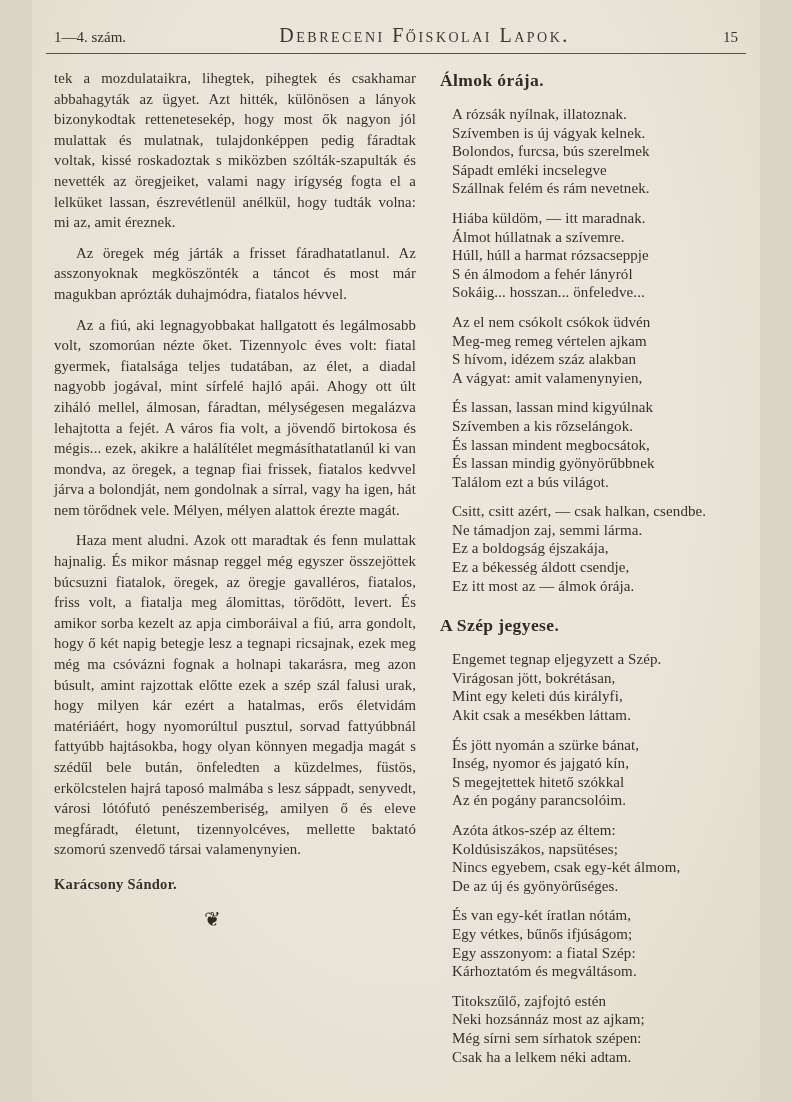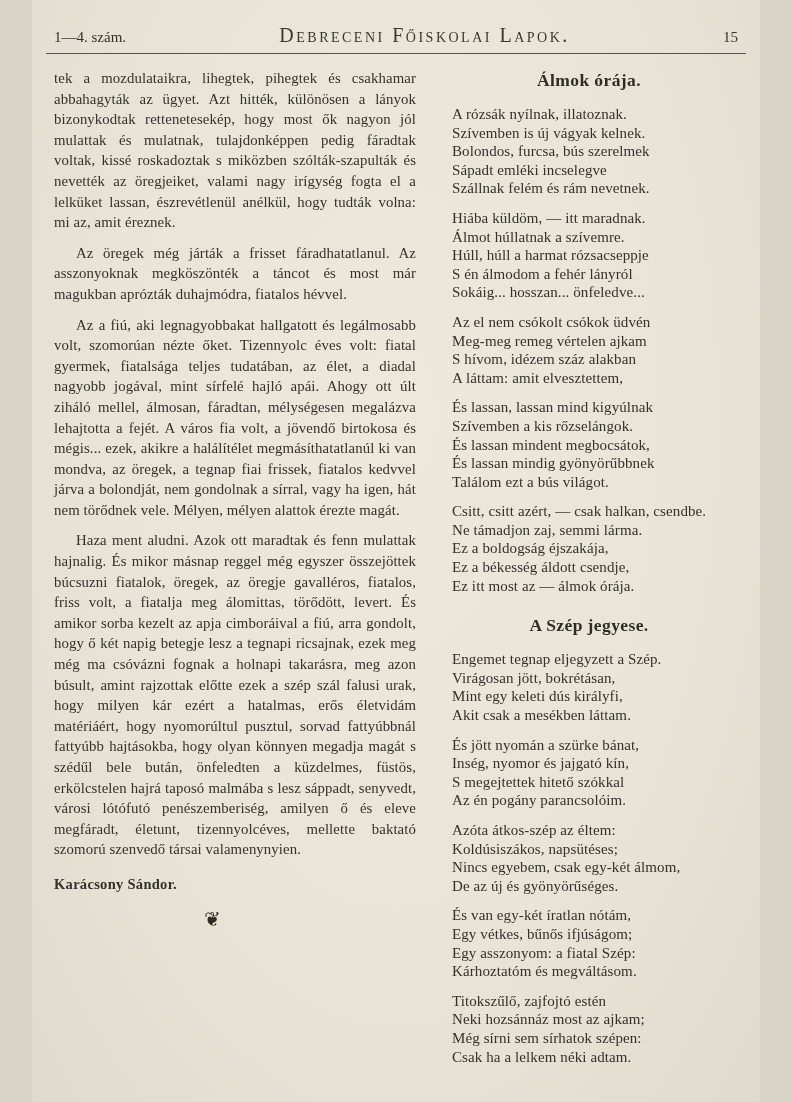--- a/index.html
+++ b/index.html
@@ -85,21 +85,21 @@
     font-size: 20px;
     color: #2d2a23;
     line-height: 1;
   }
   
   .poem + .poem {
     margin-top: 20px;
   }
   .poem-title {
     margin: 0 0 14px 0;
-    text-align: center;
+    text-align: left;
     font-size: 17.5px;
     font-weight: 700;
     letter-spacing: 0.4px;
     color: #2f2c25;
   }
   .stanza {
     margin: 0 0 11px 0;
     padding-left: 12px;
   }
   .line {
@@ -149,21 +149,21 @@
               <div class="line">Hiába küldöm, — itt maradnak.</div>
               <div class="line">Álmot húllatnak a szívemre.</div>
               <div class="line">Húll, húll a harmat rózsacseppje</div>
               <div class="line">S én álmodom a fehér lányról</div>
               <div class="line">Sokáig... hosszan... önfeledve...</div>
             </div>
             <div class="stanza">
               <div class="line">Az el nem csókolt csókok üdvén</div>
               <div class="line">Meg-meg remeg vértelen ajkam</div>
               <div class="line">S hívom, idézem száz alakban</div>
-              <div class="line">A láttam: amit elvesztettem,</div>
+              <div class="line">A vágyat: amit valamenynyien,</div>
             </div>
             <div class="stanza">
               <div class="line">És lassan, lassan mind kigyúlnak</div>
               <div class="line">Szívemben a kis rőzselángok.</div>
               <div class="line">És lassan mindent megbocsátok,</div>
               <div class="line">És lassan mindig gyönyörűbbnek</div>
               <div class="line">Találom ezt a bús világot.</div>
             </div>
             <div class="stanza">
               <div class="line">Csitt, csitt azért, — csak halkan, csendbe.</div>

